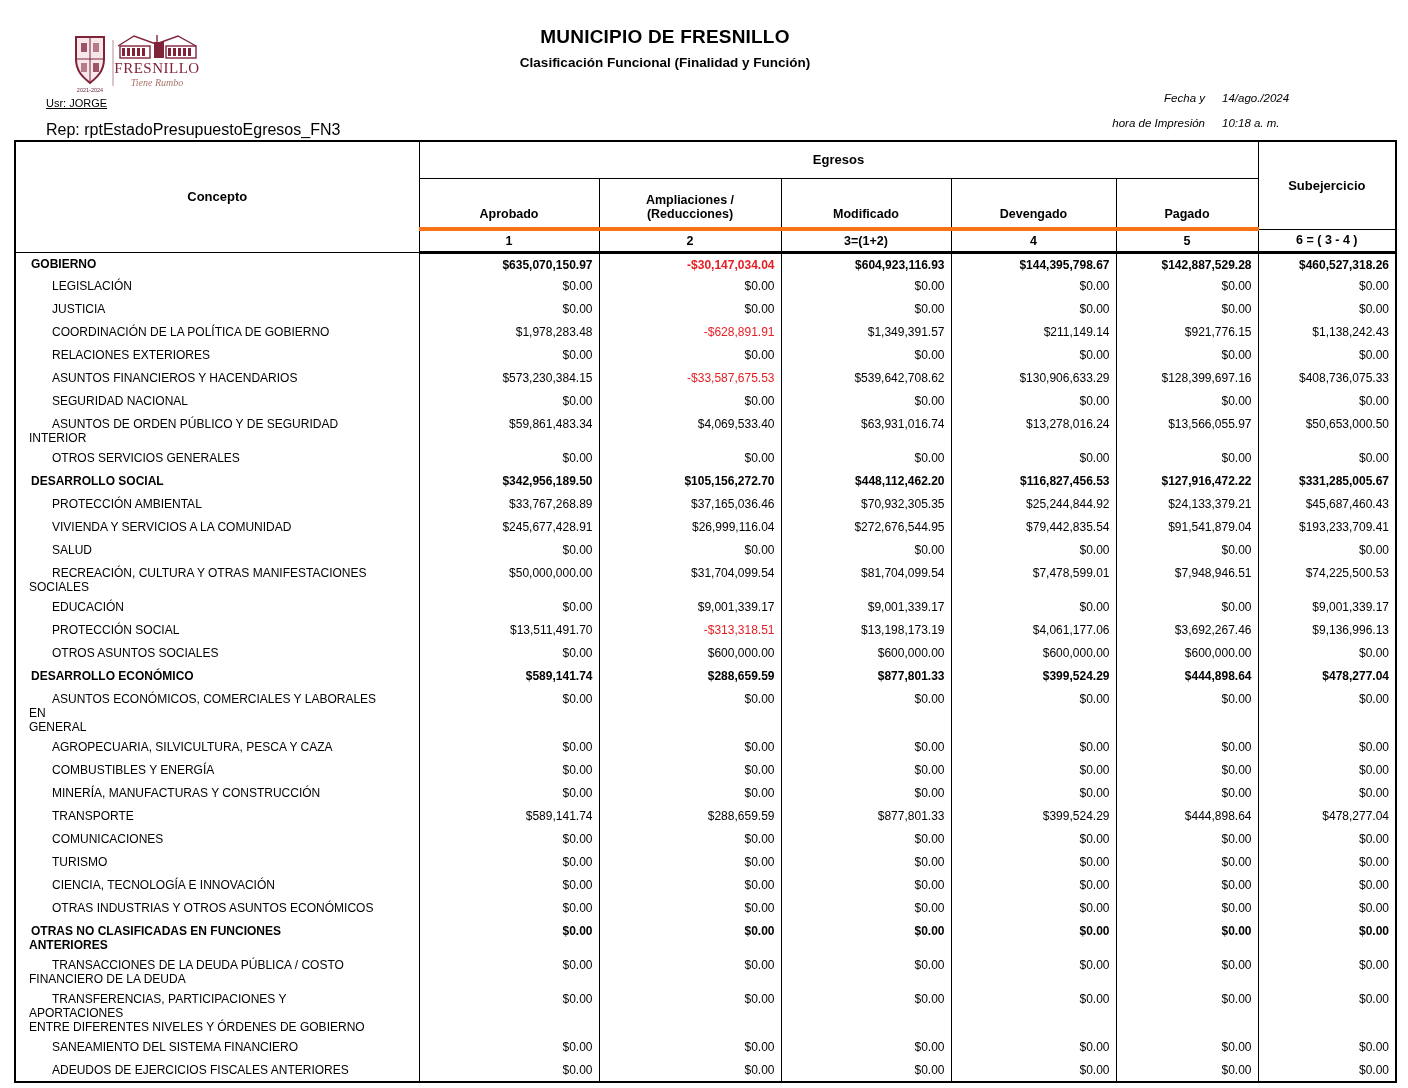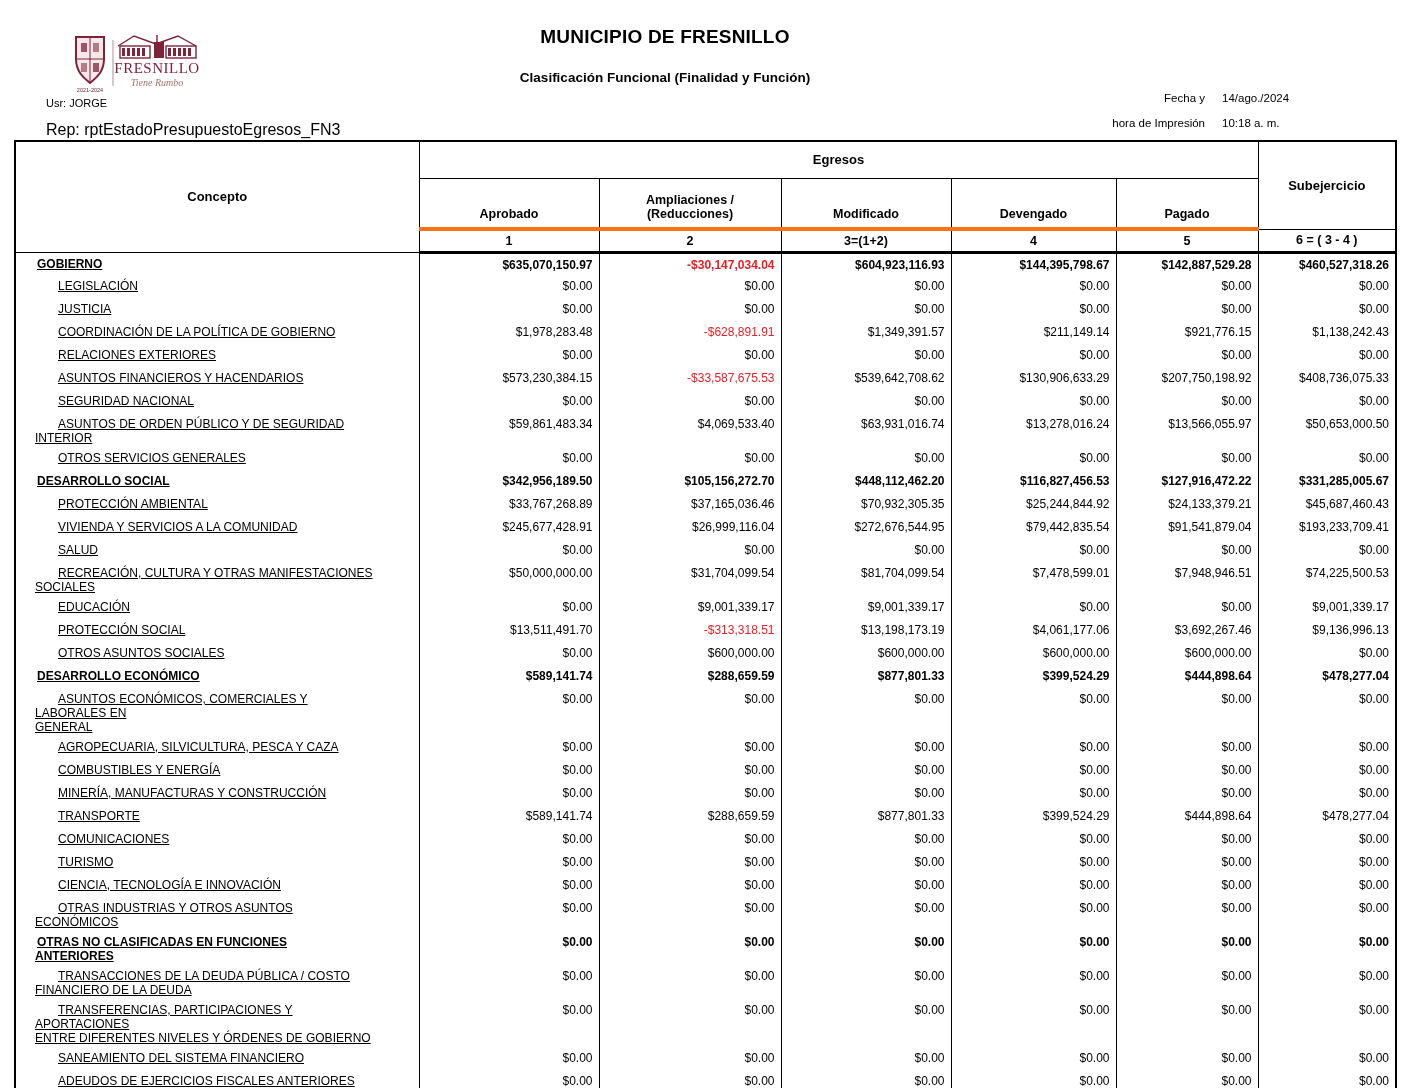--- a/index.html
+++ b/index.html
@@ -8,31 +8,31 @@
     background: #ffffff;
     font-family: "Liberation Sans", sans-serif;
     color: #000;
     overflow: hidden;
     position: relative;
   }
   .abs { position: absolute; }
 
   
   #logo { left: 60px; top: 32px; width: 142px; height: 70px; }
-  #usr-line  { left: 46px; top: 97px;  font-size: 11px; }
+  #usr-line  { left: 46px; top: 97px;  font-size: 11px; text-decoration: underline; }
   #rep-line  { left: 46px; top: 121px; font-size: 16px; }
 
   #title-block { left: 260px; top: 26px; width: 810px; text-align: center; }
   #title-block .t1 { font-size: 19px;   font-weight: bold; letter-spacing: .2px; }
   #title-block .t2 { font-size: 15px;   font-weight: bold; margin-top: 1px; }
   #title-block .t3 { font-size: 14px;   font-weight: bold; margin-top: 7px; }
-  #title-block .t4 { font-size: 13.5px; font-weight: bold; margin-top: 22px; }
+  #title-block .t4 { font-size: 13.5px; font-weight: bold; margin-top: 7px; }
   #title-block .t5 { font-size: 12.5px; margin-top: 4px; }
 
-  #print-info { left: 1088px; top: 86px; display: flex; align-items: flex-end; }
+  #print-info { left: 1088px; top: 86px; display: flex; align-items: flex-end; font-style: italic; }
   #print-info .labels { width: 124px; text-align: right; padding-right: 7px; font-size: 11.5px; }
   #print-info .labels div, #print-info .values div { height: 25px; line-height: 25px; }
   #print-info .bar { border-left: 1.2px solid #1a1a1a; }
   #print-info .values { padding-left: 9px; font-size: 11.5px; width: 110px; }
 
   
   #budget-table { left: 14px; top: 140px; }
   table { border-collapse: collapse; table-layout: fixed; width: 1381px;
           border: 2px solid #000; }
   th, td { border-left: 1px solid #000; border-right: 1px solid #000; }
@@ -43,22 +43,22 @@
   th.group-h   { height: 37px; font-size: 13px; vertical-align: middle; }
   th.subej-h   { font-size: 13px; vertical-align: middle; }
   thead tr.r2 th { height: 51px; font-size: 12.5px; vertical-align: bottom;
                    padding-bottom: 6px; white-space: pre-line;
                    border-bottom: 4px solid #f97316; }
   thead tr.r3 td { height: 23px; font-size: 12.5px; font-weight: bold;
                    border-bottom: 3px solid #000; vertical-align: middle; }
 
   tbody td { height: 23px; vertical-align: top; font-size: 12px;
              line-height: 14px; padding-top: 4px; padding-bottom: 2px; }
-  tbody td.concept { padding-left: 19px; padding-right: 40px; white-space: pre-line;
-                     text-indent: 2px; text-decoration: underline; }
+  tbody td.concept { padding-left: 13px; padding-right: 40px; white-space: pre-line;
+                     text-indent: 2px; }
   tbody tr.sub td.concept { text-indent: 23px; }
   tbody td.money { text-align: right; padding-right: 6px; }
   tbody tr.section td { font-weight: bold; }
   tbody td.neg { color: var(--neg, #e61e23); margin-left: 12px; }
 
   
   .maroon { fill: var(--maroon, #802339); }
   .maroon-s { stroke: var(--maroon, #802339); }
 </style>
 </head>
@@ -204,21 +204,21 @@
           <td class="money">$0.00</td>
           <td class="money">$0.00</td>
           <td class="money">$0.00</td>
         </tr>
         <tr class="sub">
           <td class="concept">ASUNTOS FINANCIEROS Y HACENDARIOS</td>
           <td class="money">$573,230,384.15</td>
           <td class="money neg">-$33,587,675.53</td>
           <td class="money">$539,642,708.62</td>
           <td class="money">$130,906,633.29</td>
-          <td class="money">$207,750,198.92</td>
+          <td class="money">$128,399,697.16</td>
           <td class="money">$408,736,075.33</td>
         </tr>
         <tr class="sub">
           <td class="concept">SEGURIDAD NACIONAL</td>
           <td class="money">$0.00</td>
           <td class="money">$0.00</td>
           <td class="money">$0.00</td>
           <td class="money">$0.00</td>
           <td class="money">$0.00</td>
           <td class="money">$0.00</td>

